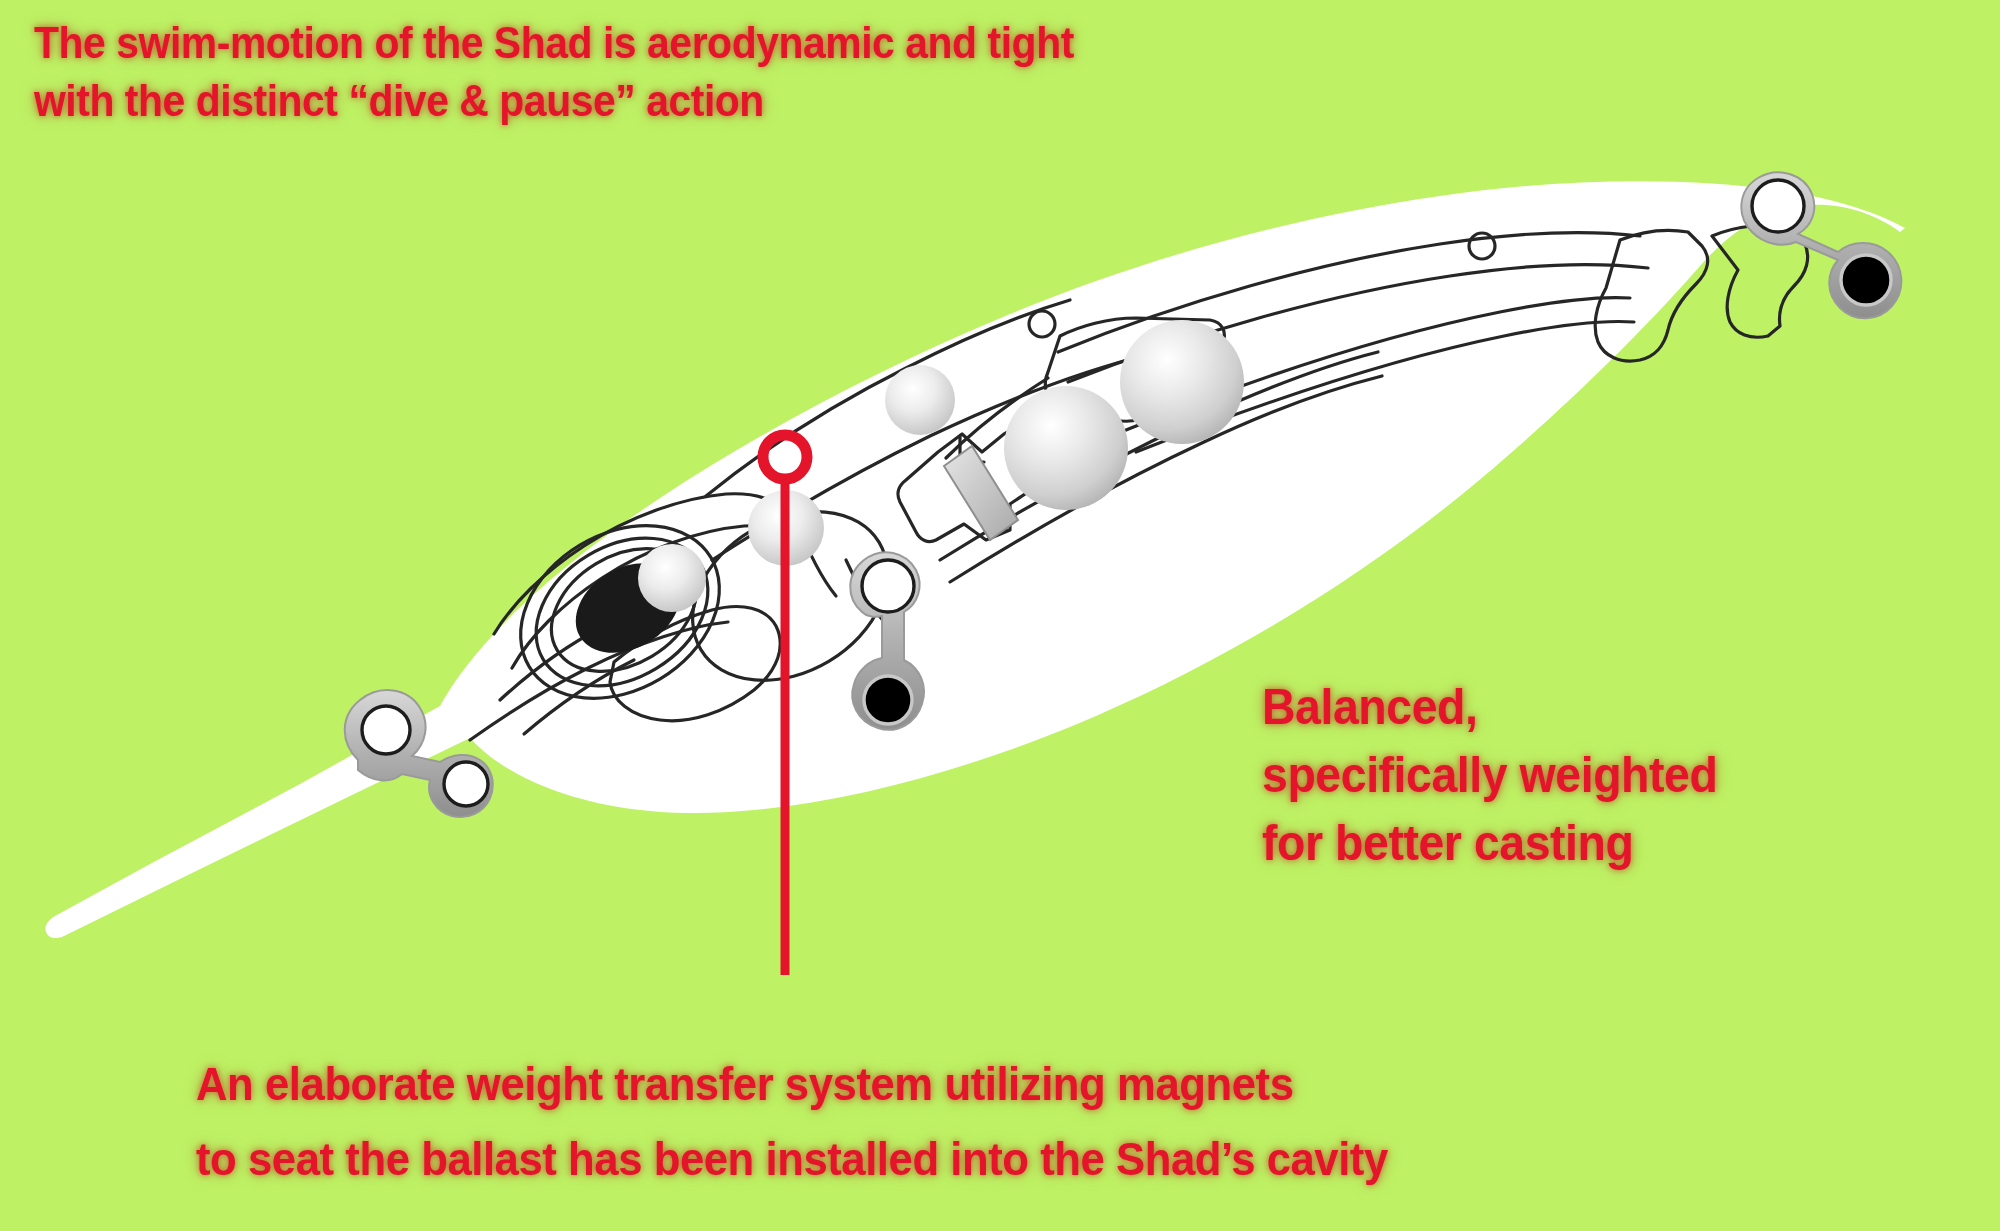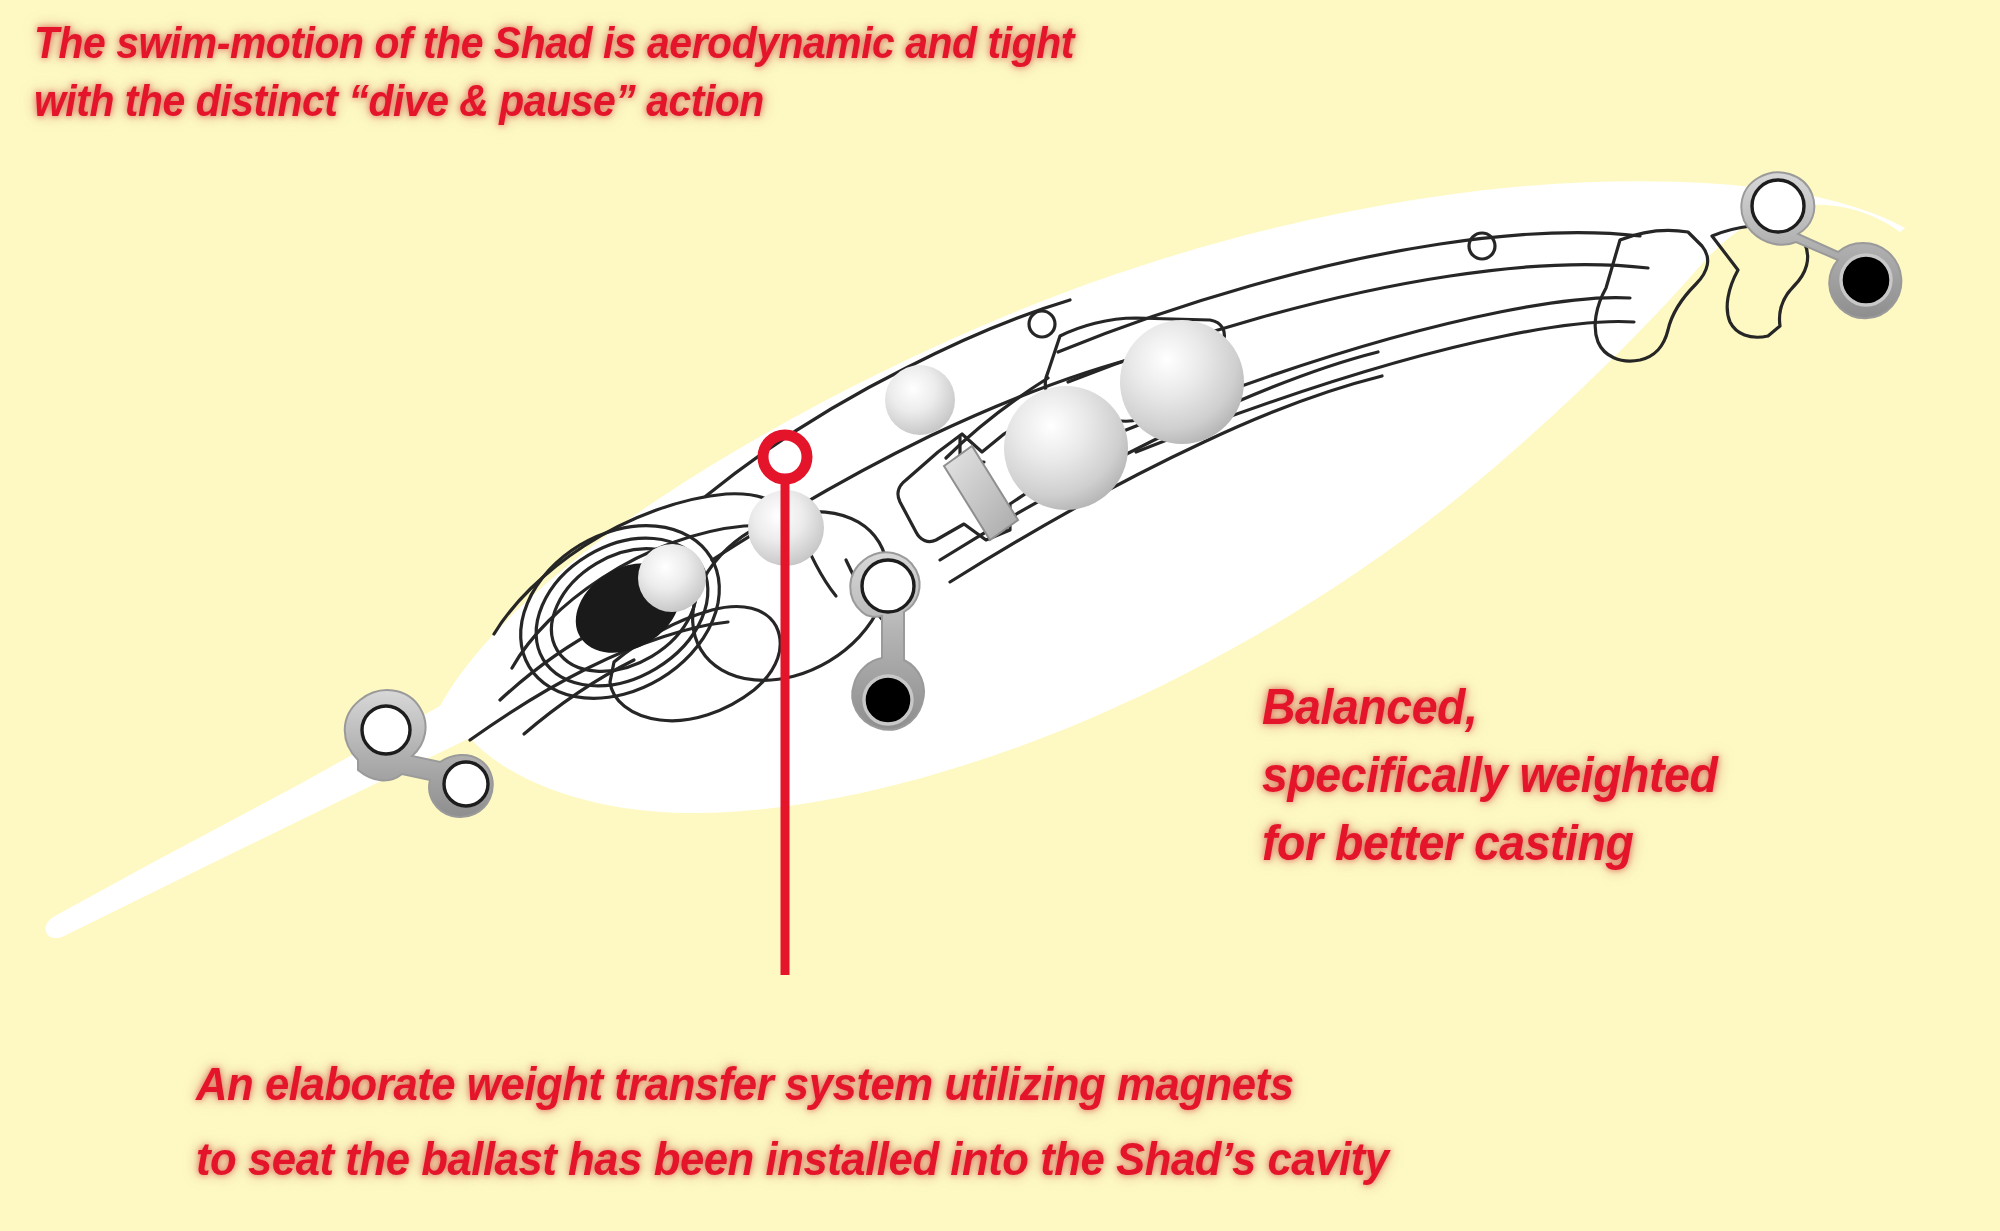--- a/index.html
+++ b/index.html
@@ -10,22 +10,21 @@
   body {
     width: 2000px;
     height: 1231px;
     overflow: hidden;
     font-family: "Liberation Sans", sans-serif;
   }
   #stage {
     position: relative;
     width: 2000px;
     height: 1231px;
-    background: #fef9c3;
-    font-style: italic;
+    background: #bef264;
   }
 
   
   .anno {
     position: absolute;
     color: #e4142a;
     font-family: "Liberation Sans", sans-serif;
     font-weight: bold;
     letter-spacing: -0.5px;
     white-space: nowrap;

